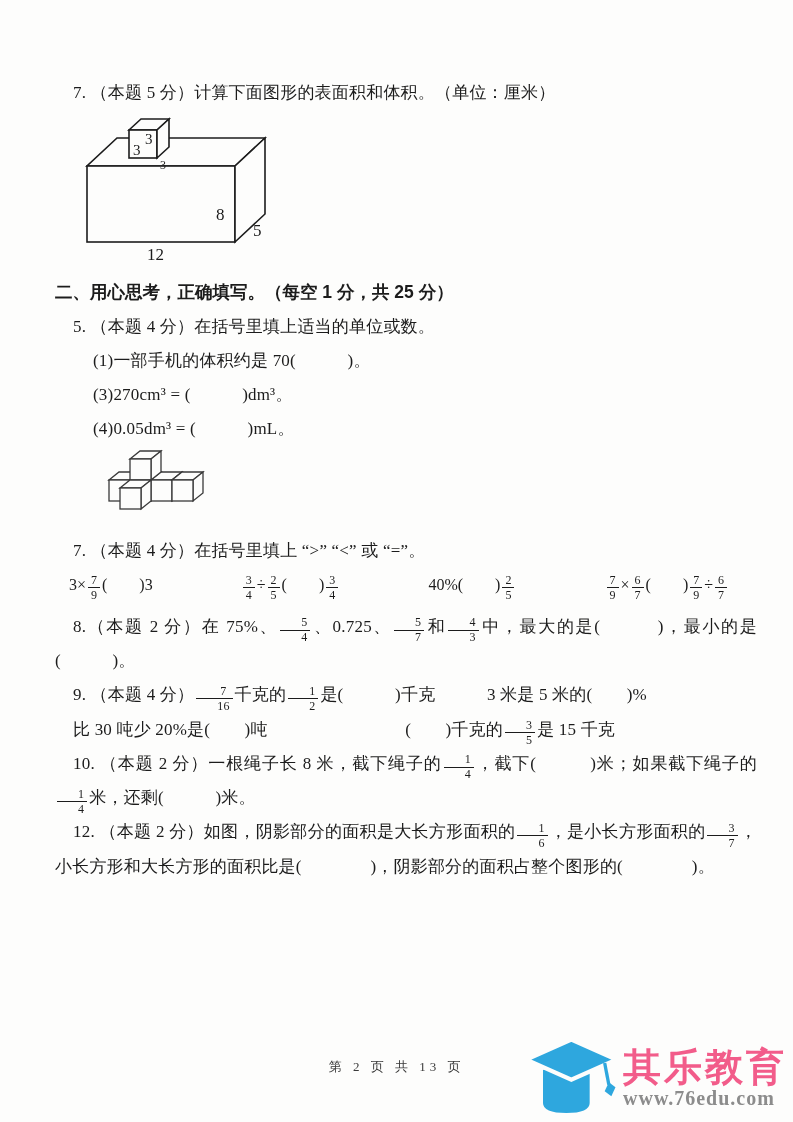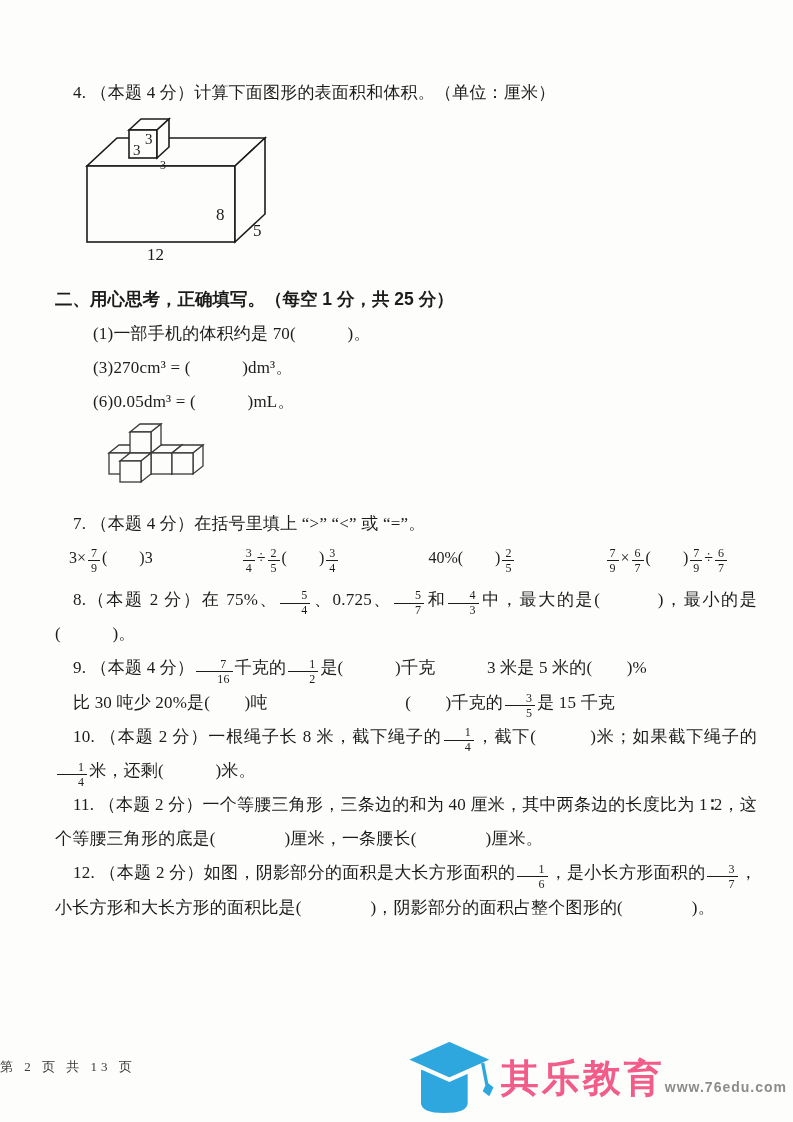--- a/index.html
+++ b/index.html
@@ -21,21 +21,21 @@
     text-align:justify;
     letter-spacing:0.2px;
   }
   .indent { text-indent:18px; }
   .sub { padding-left:38px; line-height:34px;font-family:Liberation Serif, serif; }
   .section-title {
     font-family:"Liberation Sans","DejaVu Sans",sans-serif;
     font-weight:bold;
     font-size:17.5px;
     line-height:36px;
-    margin-top:13px;
+    margin-top:6px;
   }
   .fig-q4 { margin:4px 0 2px 18px; }
   .q6para { line-height:38px; }
   .fig-q6 { margin:2px 0 4px 42px; }
   .q7row {
     display:flex;
     justify-content:space-between;
     align-items:center;
     padding:6px 28px 8px 14px;
     font-size:16px;
@@ -48,56 +48,57 @@
     font-size:12px;
     line-height:1.08;
     margin:0 2px;
   }
   .frac .fnum { display:block; padding:0 3px 0.5px 3px; border-bottom:1.2px solid #1c1c1c; }
   .frac .fden { display:block; padding:0.5px 3px 0 3px; }
   .inline-fig { display:inline-block; vertical-align:-11px; margin:0 3px; }
   .footer {
     position:absolute;
     left:0; right:0; top:1058px;
+    text-align:center;
     font-size:13px;
     letter-spacing:4px;
     color:#3a3a3a;
   }
   .logo {
     position:absolute;
     right:6px; top:1036px;
     display:flex;
     align-items:center;
   }
-  .logo-text { display:flex; flex-direction:row; align-items:flex-end; }
+  .logo-text { display:flex; flex-direction:column; }
   .logo-brand {
     font-family:"Liberation Sans","DejaVu Sans",sans-serif;
     font-weight:bold;
     font-size:38px;
     line-height:40px;
     letter-spacing:3px;
     color:#f25c8a;
   }
   .logo-url {
-    font-family:Liberation Sans, sans-serif;
+    font-family:Liberation Serif, serif;
     font-weight:bold;
-    font-size:14px;
+    font-size:20px;
     line-height:22px;
     color:#8c8c8c;
     letter-spacing:1px;
   }
   svg text { font-family:"Liberation Serif","DejaVu Serif",serif; fill:#1c1c1c; }
 </style>
 </head>
 <body>
 
 <div class="page">
   <main class="content">
 
-    <p class="line indent">4. （本题 4 分）计算下面图形的表面积和体积。（单位：厘米）</p>
+    <p class="line indent">7. （本题 5 分）计算下面图形的表面积和体积。（单位：厘米）</p>
 
     <figure class="fig-q4">
       <svg width="212" height="150" viewBox="0 0 212 150">
         <g fill="#fdfdfc" stroke="#1c1c1c" stroke-width="1.6" stroke-linejoin="miter">
           <polygon points="14,52 162,52 192,24 44,24"></polygon>
           <rect x="14" y="52" width="148" height="76"></rect>
           <polygon points="162,52 192,24 192,100 162,128"></polygon>
           <polygon points="56,16 68,5 96,5 84,16"></polygon>
           <rect x="56" y="16" width="28" height="28"></rect>
           <polygon points="84,16 96,5 96,33 84,44"></polygon>
@@ -108,23 +109,24 @@
           <text x="87" y="55" font-size="12">3</text>
           <text x="143" y="106" font-size="17">8</text>
           <text x="180" y="122" font-size="17">5</text>
           <text x="74" y="146" font-size="17">12</text>
         </g>
       </svg>
     </figure>
 
     <h2 class="section-title">二、用心思考，正确填写。（每空 1 分，共 25 分）</h2>
 
+    <p class="line indent">5. （本题 4 分）在括号里填上适当的单位或数。</p>
     <p class="line sub">(1)一部手机的体积约是 70(　　　)。</p>
     <p class="line sub">(3)270cm³ = (　　　)dm³。</p>
-    <p class="line sub">(6)0.05dm³ = (　　　)mL。</p>
+    <p class="line sub">(4)0.05dm³ = (　　　)mL。</p>
 
 
     <figure class="fig-q6">
       <svg width="122" height="78" viewBox="0 0 122 78">
         <g fill="#fdfdfc" stroke="#3a3a3a" stroke-width="1.3" stroke-linejoin="miter">
 
           <polygon points="12,32 22,24 43,24 33,32"></polygon>
             <polygon points="33,32 43,24 43,45 33,53"></polygon>
             <rect x="12" y="32" width="21" height="21"></rect>
           <polygon points="33,32 43,24 64,24 54,32"></polygon>
@@ -153,21 +155,20 @@
       <span class="expr">3×<span class="frac"><span class="fnum">7</span><span class="fden">9</span></span>(　　)3</span>
       <span class="expr"><span class="frac"><span class="fnum">3</span><span class="fden">4</span></span>÷<span class="frac"><span class="fnum">2</span><span class="fden">5</span></span>(　　)<span class="frac"><span class="fnum">3</span><span class="fden">4</span></span></span>
       <span class="expr">40%(　　)<span class="frac"><span class="fnum">2</span><span class="fden">5</span></span></span>
       <span class="expr"><span class="frac"><span class="fnum">7</span><span class="fden">9</span></span>×<span class="frac"><span class="fnum">6</span><span class="fden">7</span></span>(　　)<span class="frac"><span class="fnum">7</span><span class="fden">9</span></span>÷<span class="frac"><span class="fnum">6</span><span class="fden">7</span></span></span>
     </div>
 
     <p class="line indent">8.（本题 2 分）在 75%、<span class="frac"><span class="fnum">5</span><span class="fden">4</span></span>、0.725、<span class="frac"><span class="fnum">5</span><span class="fden">7</span></span>和<span class="frac"><span class="fnum">4</span><span class="fden">3</span></span>中，最大的是(　　　)，最小的是(　　　)。</p>
     <p class="line indent">9. （本题 4 分）<span class="frac"><span class="fnum">7</span><span class="fden">16</span></span>千克的<span class="frac"><span class="fnum">1</span><span class="fden">2</span></span>是(　　　)千克　　　3 米是 5 米的(　　)%</p>
     <p class="line indent">比 30 吨少 20%是(　　)吨　　　　　　　　(　　)千克的<span class="frac"><span class="fnum">3</span><span class="fden">5</span></span>是 15 千克</p>
     <p class="line indent">10. （本题 2 分）一根绳子长 8 米，截下绳子的<span class="frac"><span class="fnum">1</span><span class="fden">4</span></span>，截下(　　　)米；如果截下绳子的<span class="frac"><span class="fnum">1</span><span class="fden">4</span></span>米，还剩(　　　)米。</p>
-    <p class="line indent">11. （本题 2 分）一个等腰三角形，三条边的和为 40 厘米，其中两条边的长度比为 1∶2，这个等腰三角形的底是(　　　　)厘米，一条腰长(　　　　)厘米。</p>
     <p class="line indent">12. （本题 2 分）如图，阴影部分的面积是大长方形面积的<span class="frac"><span class="fnum">1</span><span class="fden">6</span></span>，是小长方形面积的<span class="frac"><span class="fnum">3</span><span class="fden">7</span></span>，小长方形和大长方形的面积比是(　　　　)，阴影部分的面积占整个图形的(　　　　)。</p>
   </main>
 
   <div class="footer">第 2 页 共 13 页</div>
 
   <div class="logo">
     <svg width="100" height="84" viewBox="0 0 120 100">
       <path d="M24,40 L80,40 L80,80 Q80,92 52,92 Q24,92 24,80 Z" fill="#2ea7de"></path>
       <polygon points="58,4 112,28 58,52 4,28" stroke="#fdfdfc" stroke-width="5" fill="#2ea7de"></polygon>
       <path d="M98,32 L103,58" stroke-width="4" fill="none" stroke="#2ea7de"></path>

